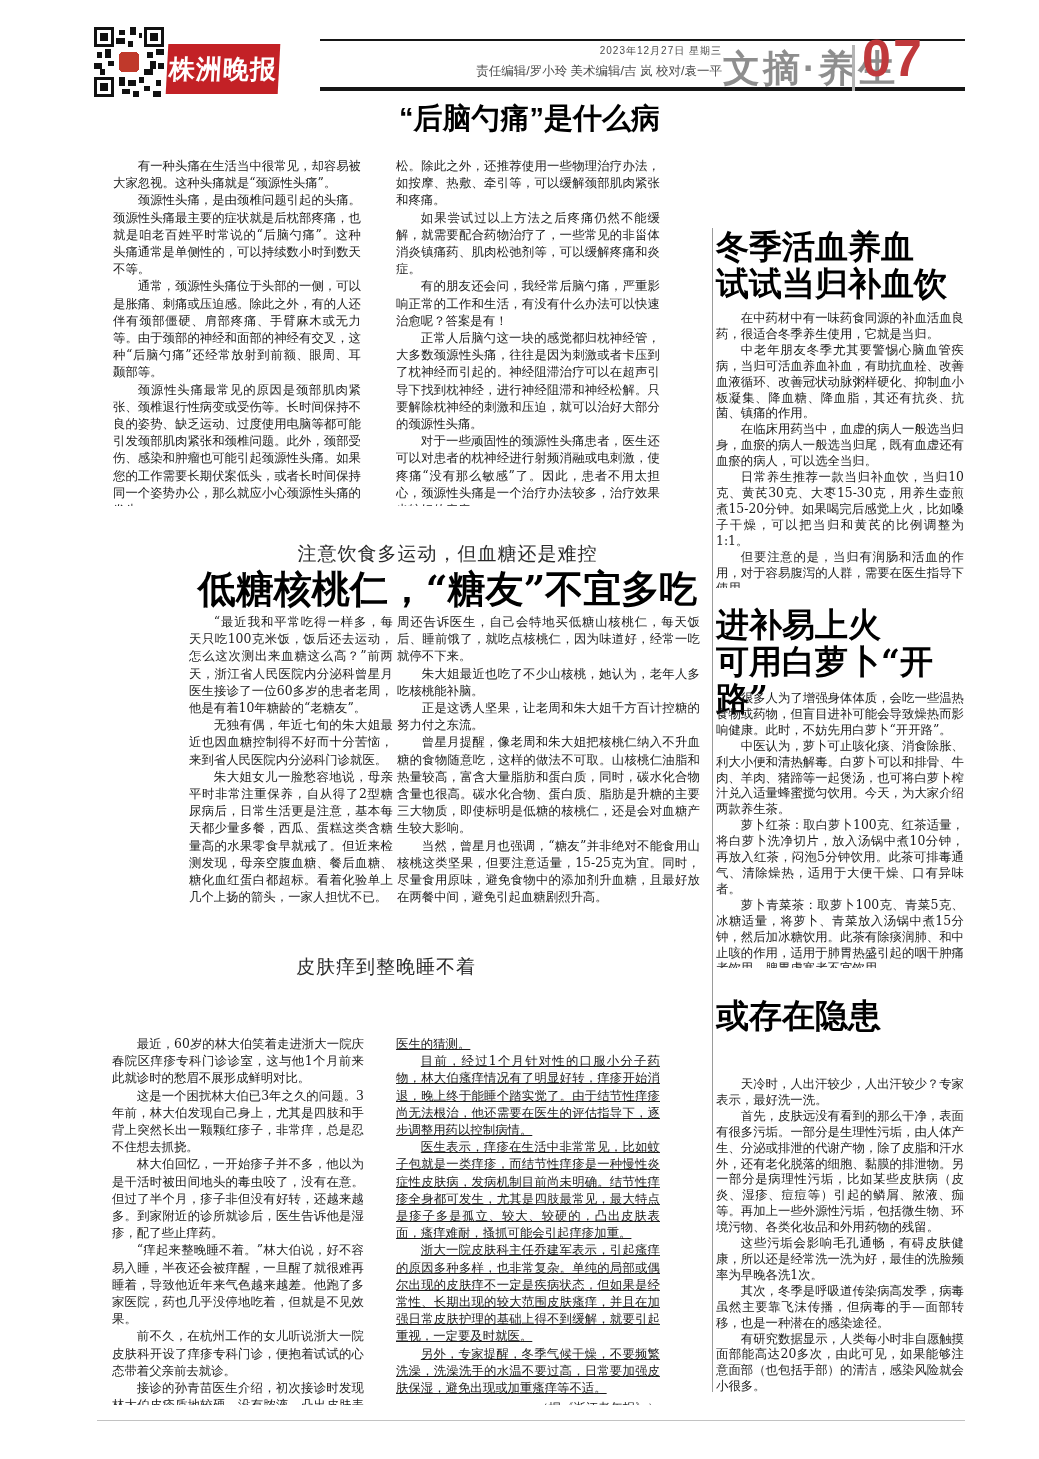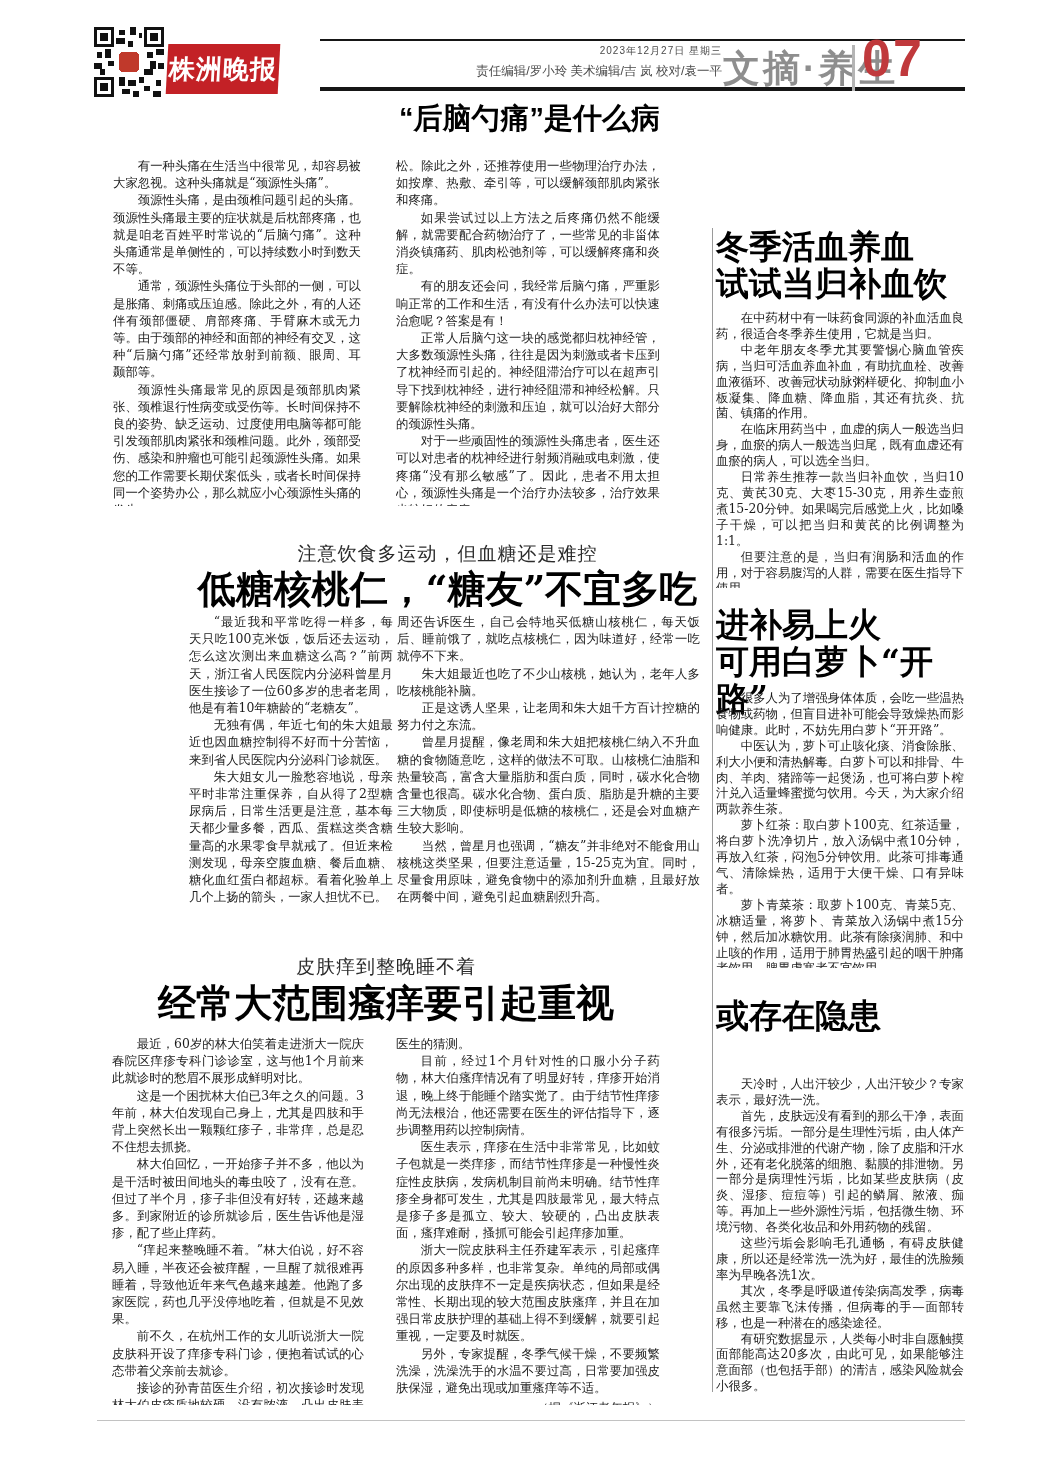--- a/index.html
+++ b/index.html
@@ -36,21 +36,21 @@
   .a3-kicker{left:112px;top:954px;width:548px;}
   .a3-title{left:112px;top:978px;width:548px;font-size:38px;}
 
   
   .bodytext{font-size:12.4px;line-height:17.2px;color:#1c1c1c;overflow:hidden;}
   .a1-c1{left:113px;top:157px;width:248px;height:349px;}
   .a1-c2{left:396px;top:157px;width:264px;height:349px;}
   .a2-c1{left:189px;top:613px;width:204px;height:290px;}
   .a2-c2{left:397px;top:613px;width:303px;height:290px;}
   .a3-c1{left:112px;top:1035px;width:252px;height:370px;}
-  .a3-c2{left:396px;top:1035px;width:264px;height:370px;}
+  .a3-c2{left:396px;top:1035px;width:264px;height:370px;text-decoration:underline;}
 
   .para{margin:0;text-indent:2em;text-align:justify;}
   .para.noindent{text-indent:0;}
   .source{text-align:right;margin-top:3px;font-size:12.4px;color:#1c1c1c;}
 
   
   .divider{left:712px;top:228px;width:1px;height:1164px;background:#9a9a9a;}
   .rtitle{font-weight:bold;color:#000;font-family:"DejaVu Serif",serif;font-size:33px;line-height:37px;}
   .rbody{font-size:12.4px;line-height:15.9px;color:#1c1c1c;overflow:hidden;}
   .rA-title{left:716px;top:228px;width:250px;}
@@ -158,21 +158,20 @@
         <p class="para noindent">周还告诉医生，自己会特地买低糖山核桃仁，每天饭后、睡前饿了，就吃点核桃仁，因为味道好，经常一吃就停不下来。</p>
         <p class="para">朱大姐最近也吃了不少山核桃，她认为，老年人多吃核桃能补脑。</p>
         <p class="para">正是这诱人坚果，让老周和朱大姐千方百计控糖的努力付之东流。</p>
         <p class="para">曾星月提醒，像老周和朱大姐把核桃仁纳入不升血糖的食物随意吃，这样的做法不可取。山核桃仁油脂和热量较高，富含大量脂肪和蛋白质，同时，碳水化合物含量也很高。碳水化合物、蛋白质、脂肪是升糖的主要三大物质，即使标明是低糖的核桃仁，还是会对血糖产生较大影响。</p>
         <p class="para">当然，曾星月也强调，“糖友”并非绝对不能食用山核桃这类坚果，但要注意适量，15-25克为宜。同时，尽量食用原味，避免食物中的添加剂升血糖，且最好放在两餐中间，避免引起血糖剧烈升高。</p>
       </div>
 
   </div>
 
   <div class="abs kicker a3-kicker">皮肤痒到整晚睡不着</div>
-  <div class="abs big-serif a3-title">经常大范围瘙痒要引起重视</div>
   <div class="abs a3-c1 bodytext">
       <p class="para">最近，60岁的林大伯笑着走进浙大一院庆春院区痒疹专科门诊诊室，这与他1个月前来此就诊时的愁眉不展形成鲜明对比。</p>
       <p class="para">这是一个困扰林大伯已3年之久的问题。3年前，林大伯发现自己身上，尤其是四肢和手背上突然长出一颗颗红疹子，非常痒，总是忍不住想去抓挠。</p>
       <p class="para">林大伯回忆，一开始疹子并不多，他以为是干活时被田间地头的毒虫咬了，没有在意。但过了半个月，疹子非但没有好转，还越来越多。到家附近的诊所就诊后，医生告诉他是湿疹，配了些止痒药。</p>
       <p class="para">“痒起来整晚睡不着。”林大伯说，好不容易入睡，半夜还会被痒醒，一旦醒了就很难再睡着，导致他近年来气色越来越差。他跑了多家医院，药也几乎没停地吃着，但就是不见效果。</p>
       <p class="para">前不久，在杭州工作的女儿听说浙大一院皮肤科开设了痒疹专科门诊，便抱着试试的心态带着父亲前去就诊。</p>
       <p class="para">接诊的孙青苗医生介绍，初次接诊时发现林大伯皮疹质地较硬，没有脓液，凸出皮肤表面，不像湿疹那样成片生长，而是孤立分散，每一颗都有黄豆大。根据这些临床症状，考虑林大伯得的是结节性痒疹，而非湿疹。经过进一步皮肤病理活检，证实了</p>
     </div>
   <div class="abs a3-c2 bodytext">
     <div>

